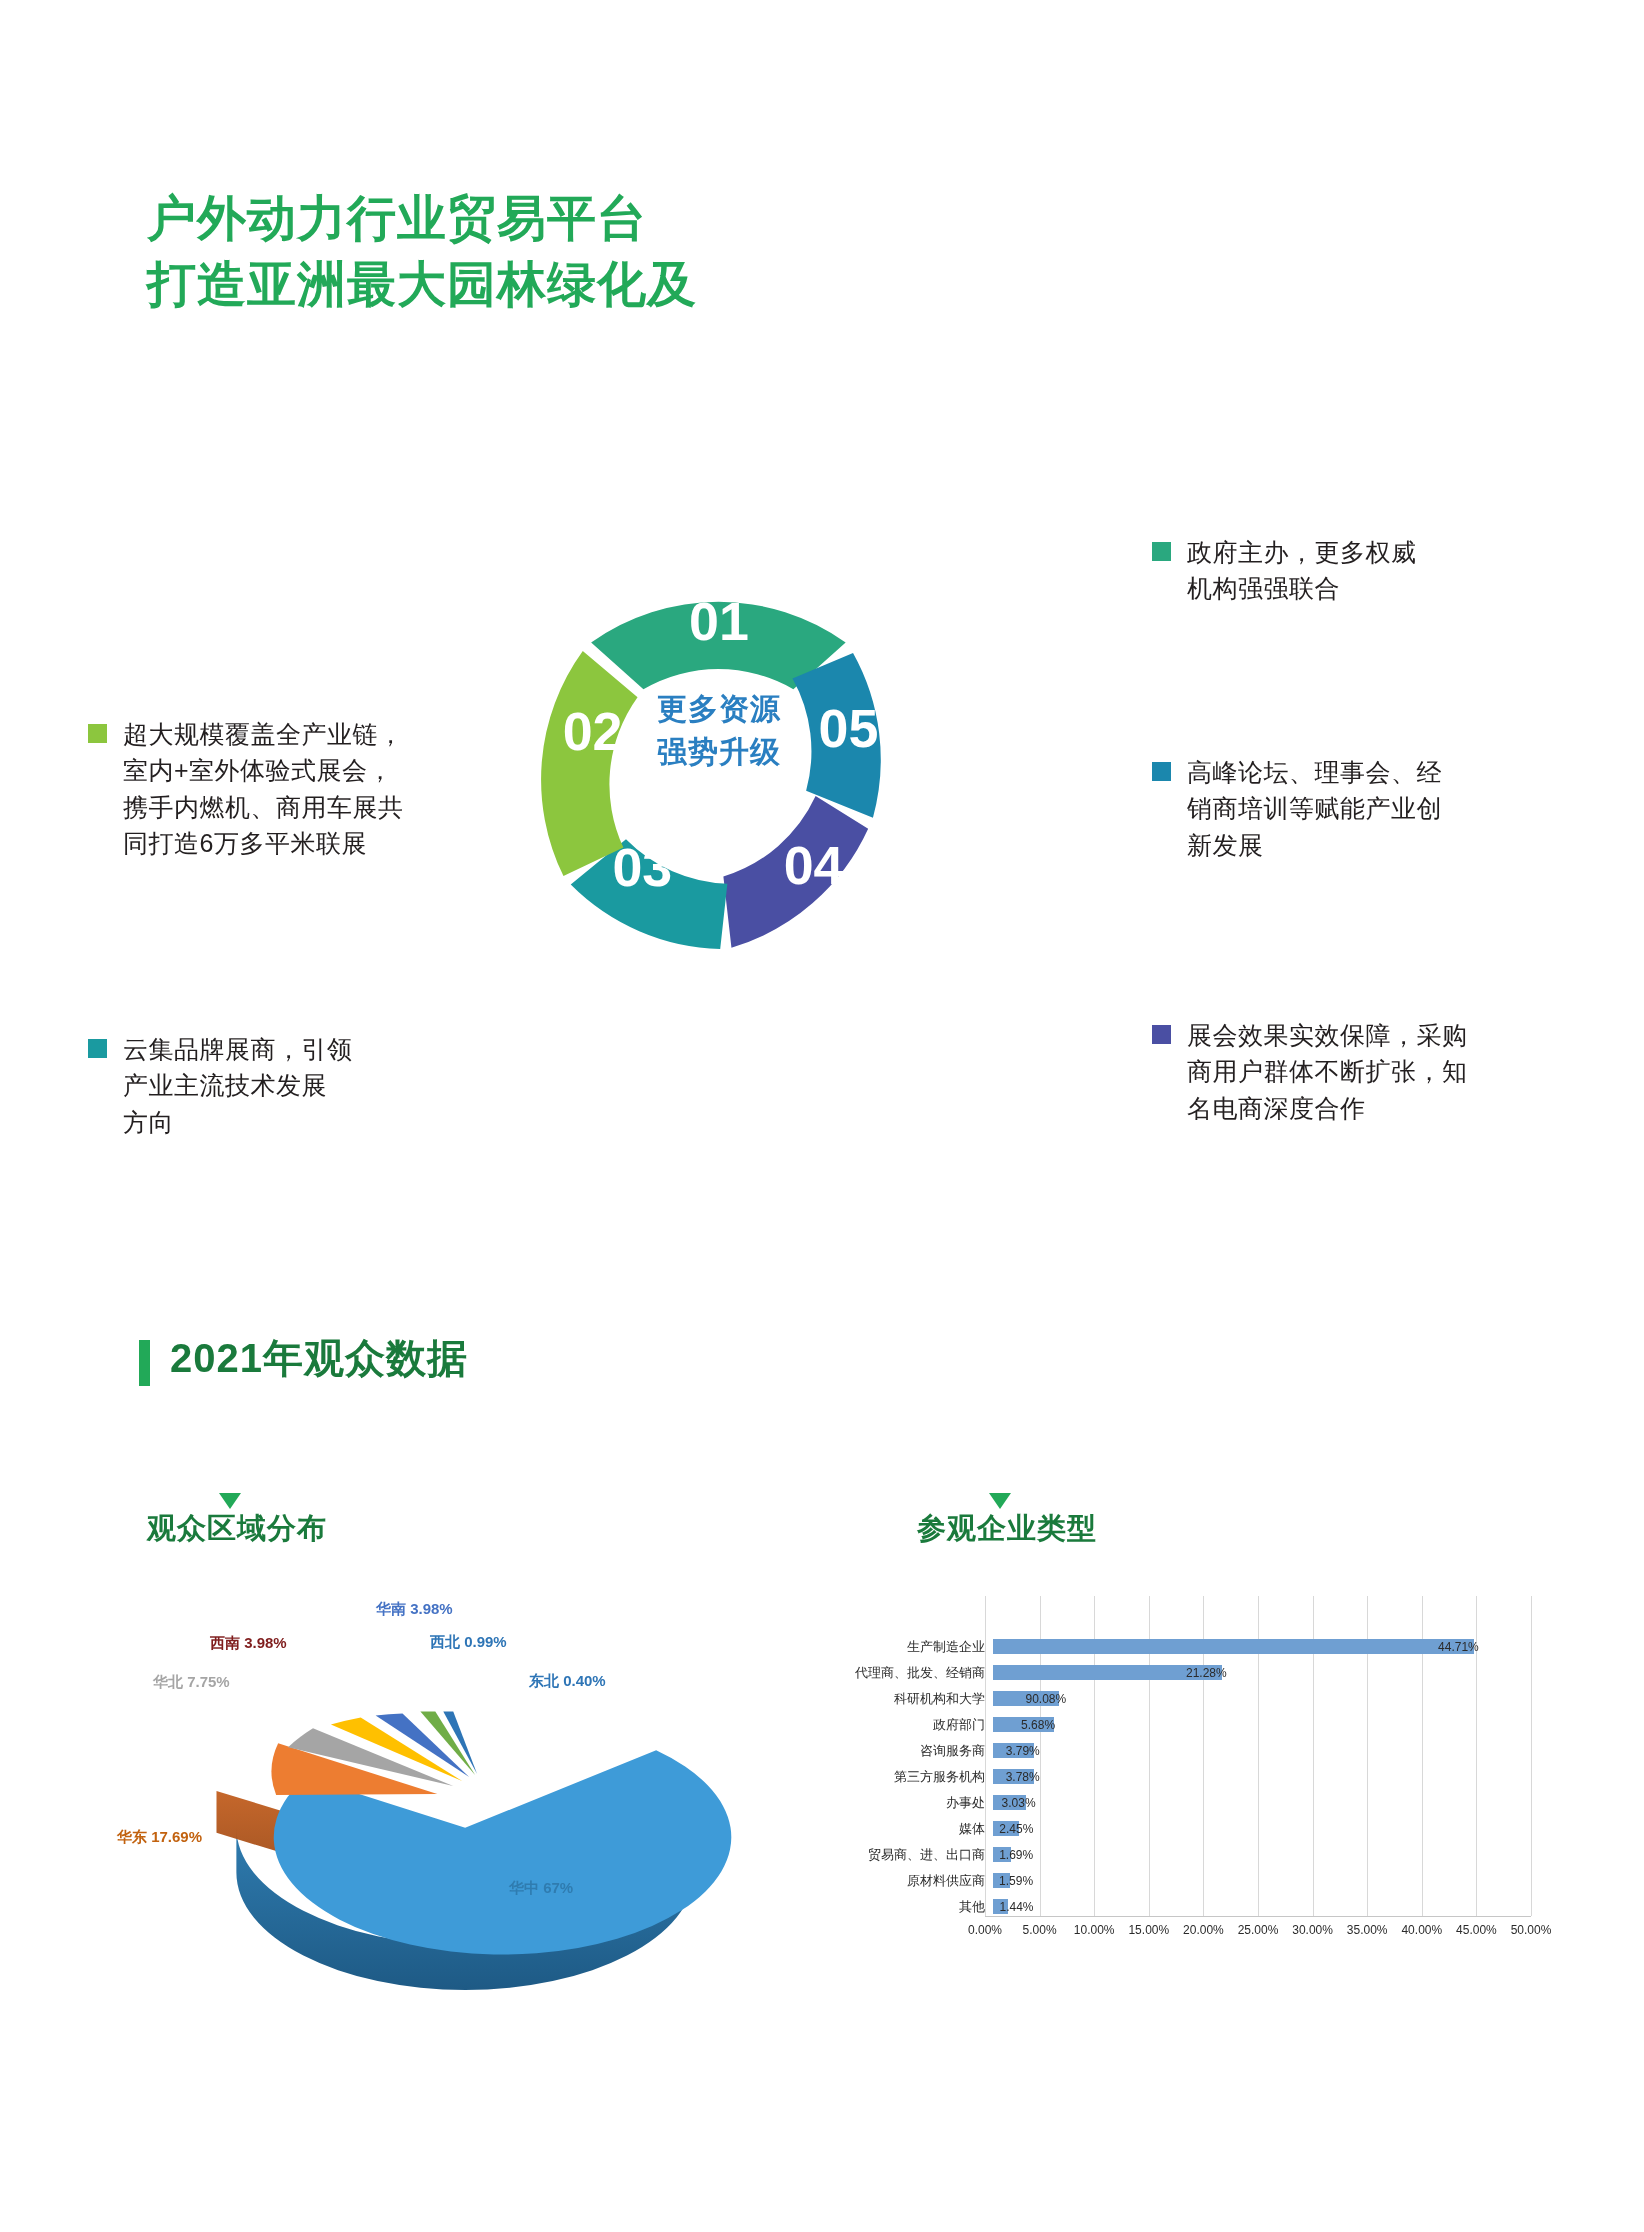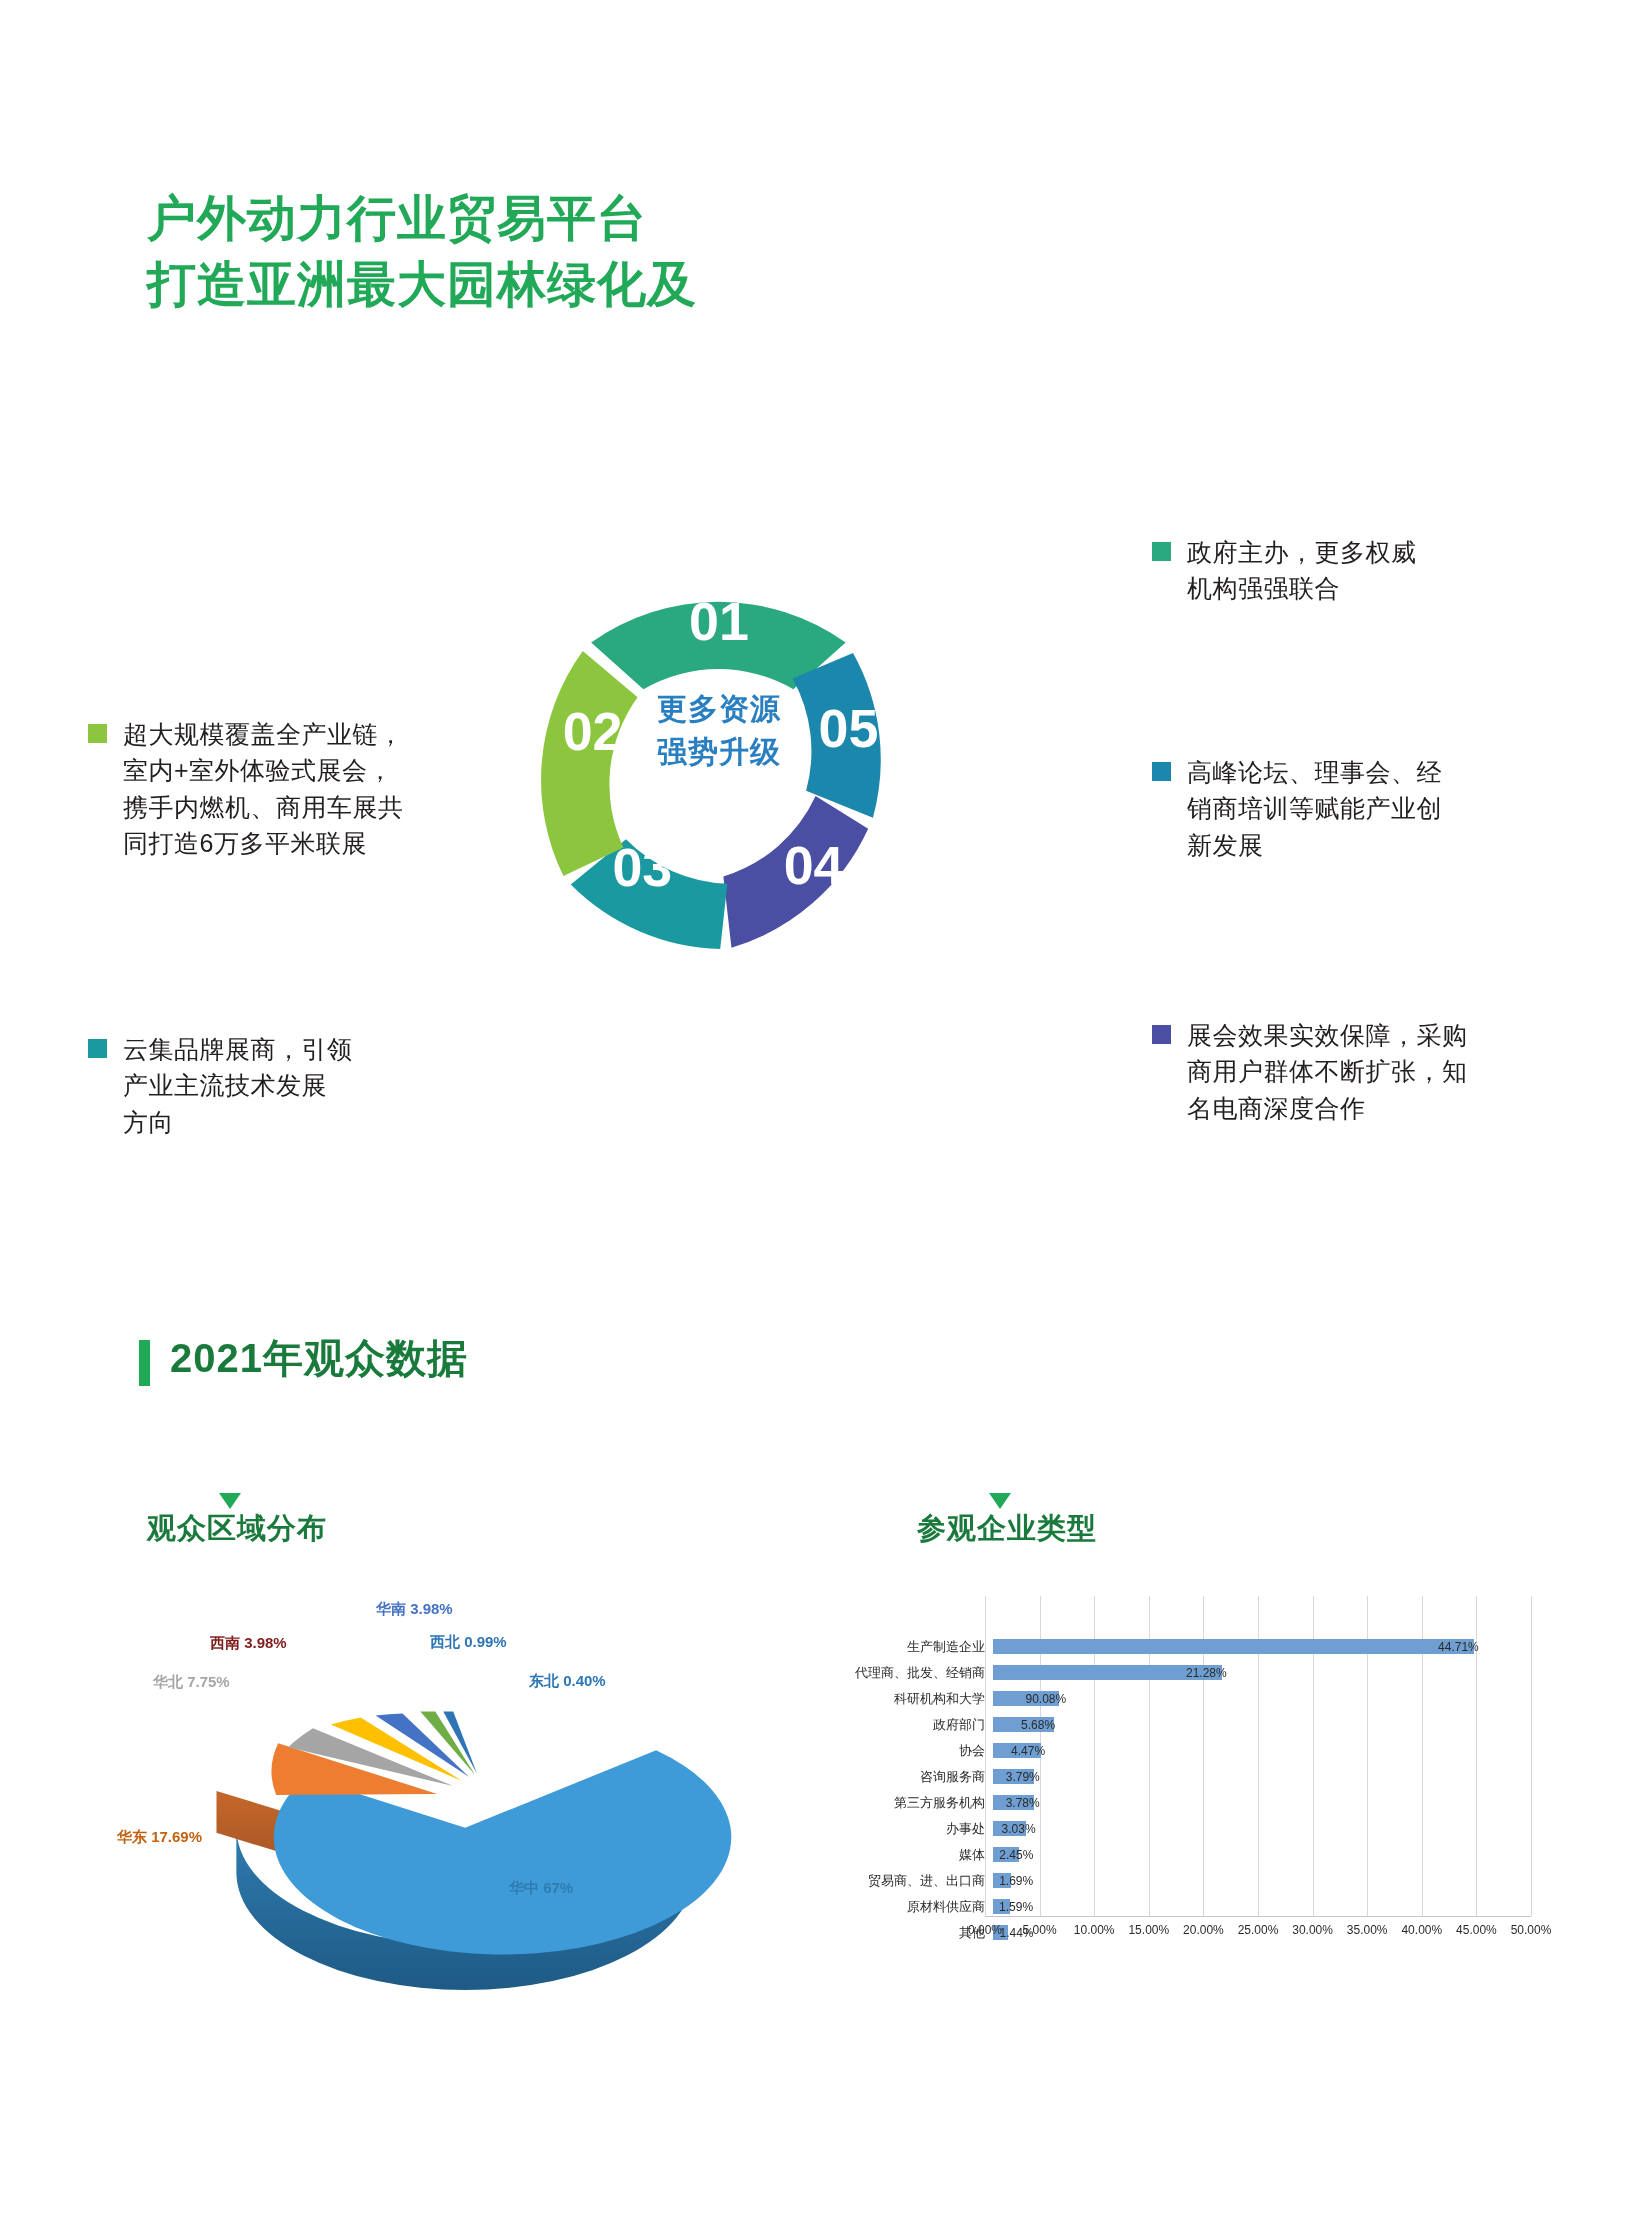--- a/index.html
+++ b/index.html
@@ -412,27 +412,20 @@
       </span>
     </div>
     <div class="bar-row">
       <span class="cat">政府部门</span>
       <span class="track">
         <span class="fill" style="width:11.36%"></span>
         <span class="val" style="left:calc(11.36% - 33px)">5.68%</span>
       </span>
     </div>
     <div class="bar-row">
-      <span class="cat">协会</span>
-      <span class="track">
-        <span class="fill" style="width:8.94%"></span>
-        <span class="val" style="left:calc(8.94% - 30px)">4.47%</span>
-      </span>
-    </div>
-    <div class="bar-row">
       <span class="cat">咨询服务商</span>
       <span class="track">
         <span class="fill" style="width:7.58%"></span>
         <span class="val" style="left:calc(7.58% - 28px)">3.79%</span>
       </span>
     </div>
     <div class="bar-row">
       <span class="cat">第三方服务机构</span>
       <span class="track">
         <span class="fill" style="width:7.56%"></span>

